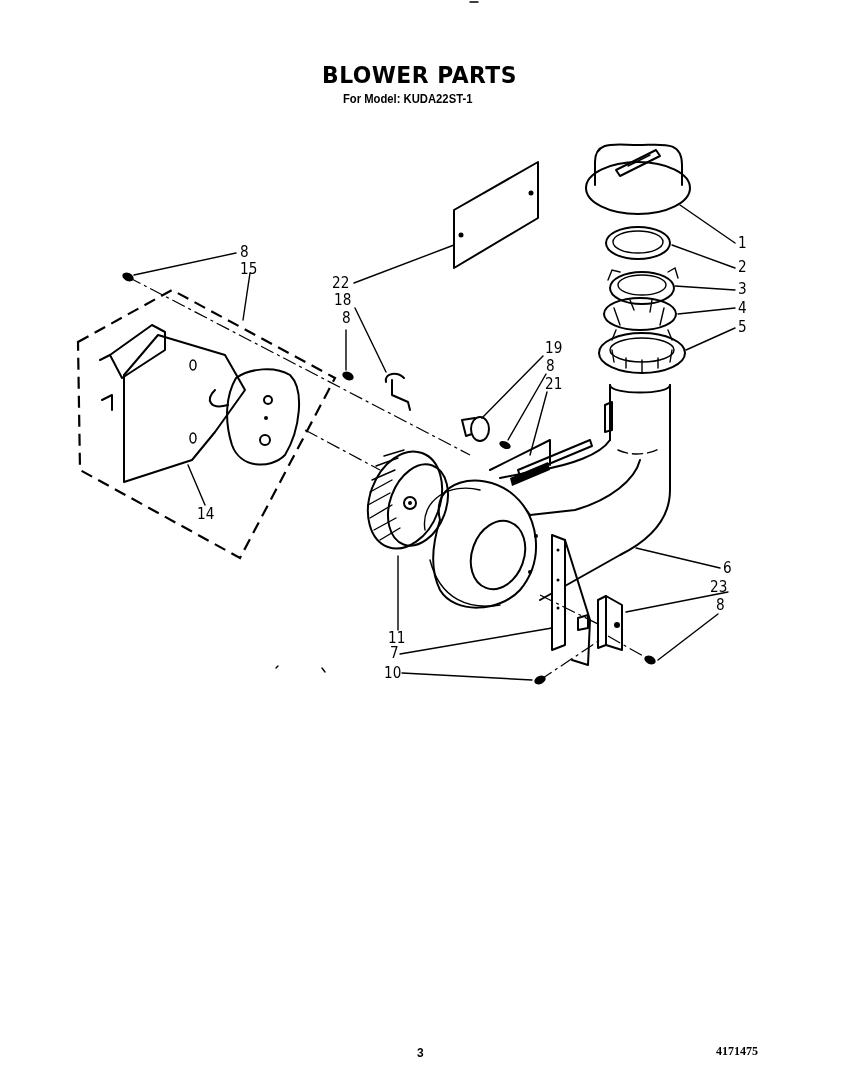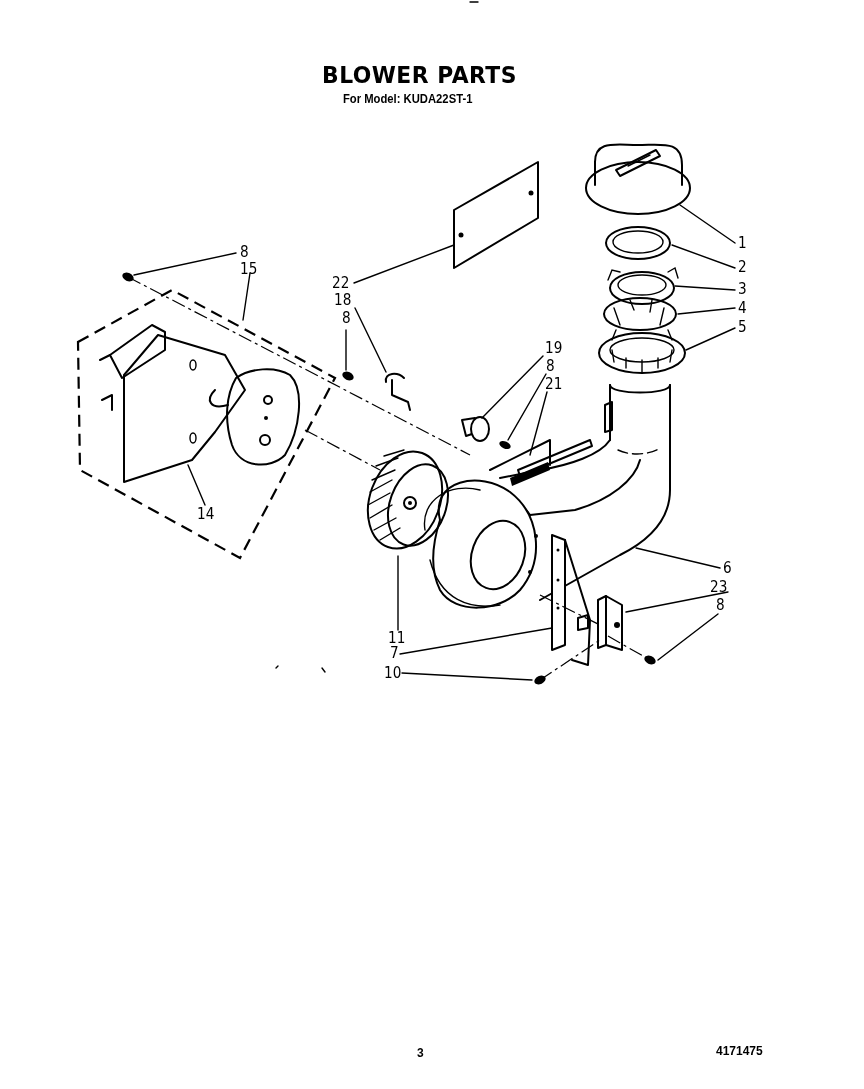--- a/index.html
+++ b/index.html
@@ -183,13 +183,13 @@
 <div class="callout" style="left:545px;top:340px;">19</div>
 <div class="callout" style="left:546px;top:358px;">8</div>
 <div class="callout" style="left:545px;top:376px;">21</div>
 <div class="callout" style="left:197px;top:506px;">14</div>
 <div class="callout" style="left:388px;top:630px;">11</div>
 <div class="callout" style="left:384px;top:665px;">10</div>
 <div class="callout" style="left:710px;top:579px;">23</div>
 <div class="callout" style="left:716px;top:597px;">8</div>
 
 <div class="footer" style="left:417px;top:1046px;">3</div>
-<div class="footer" style="left:716px;top:1044px;">4171475</div>
+<div class="footer" style="left:716px;top:1044px;font-family:Liberation Serif, serif;">4171475</div>
 
 </body></html>

